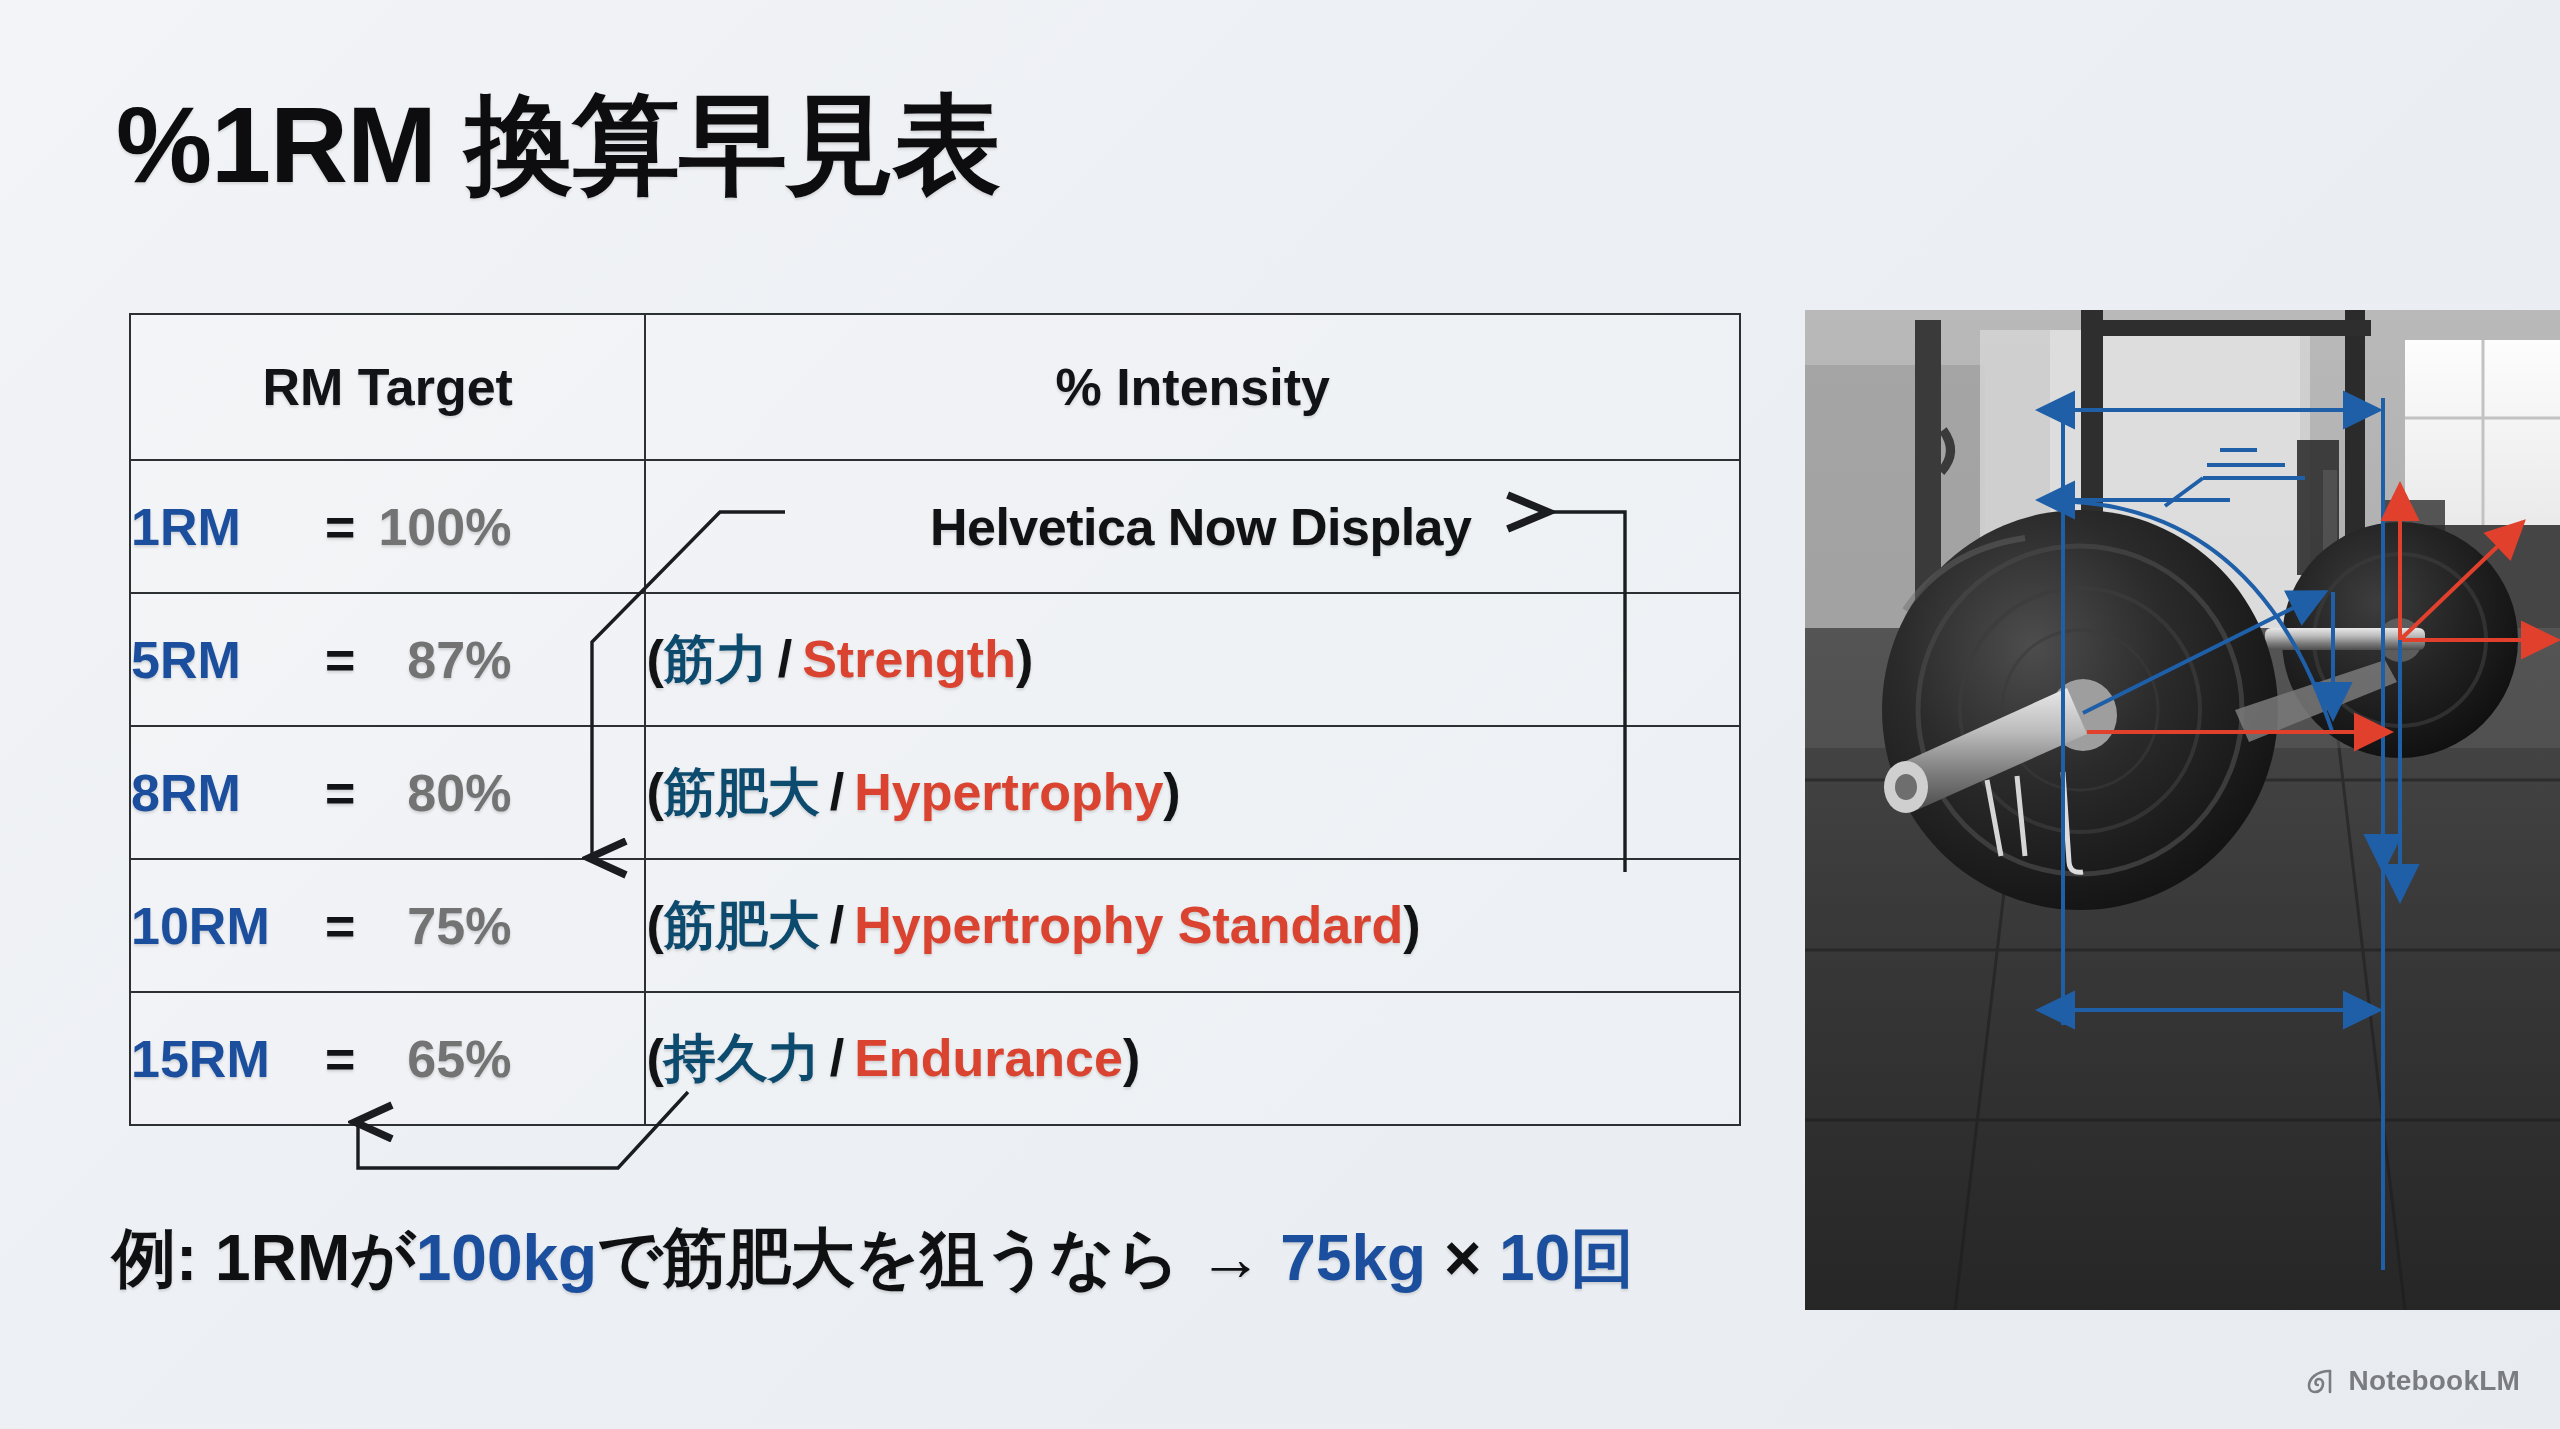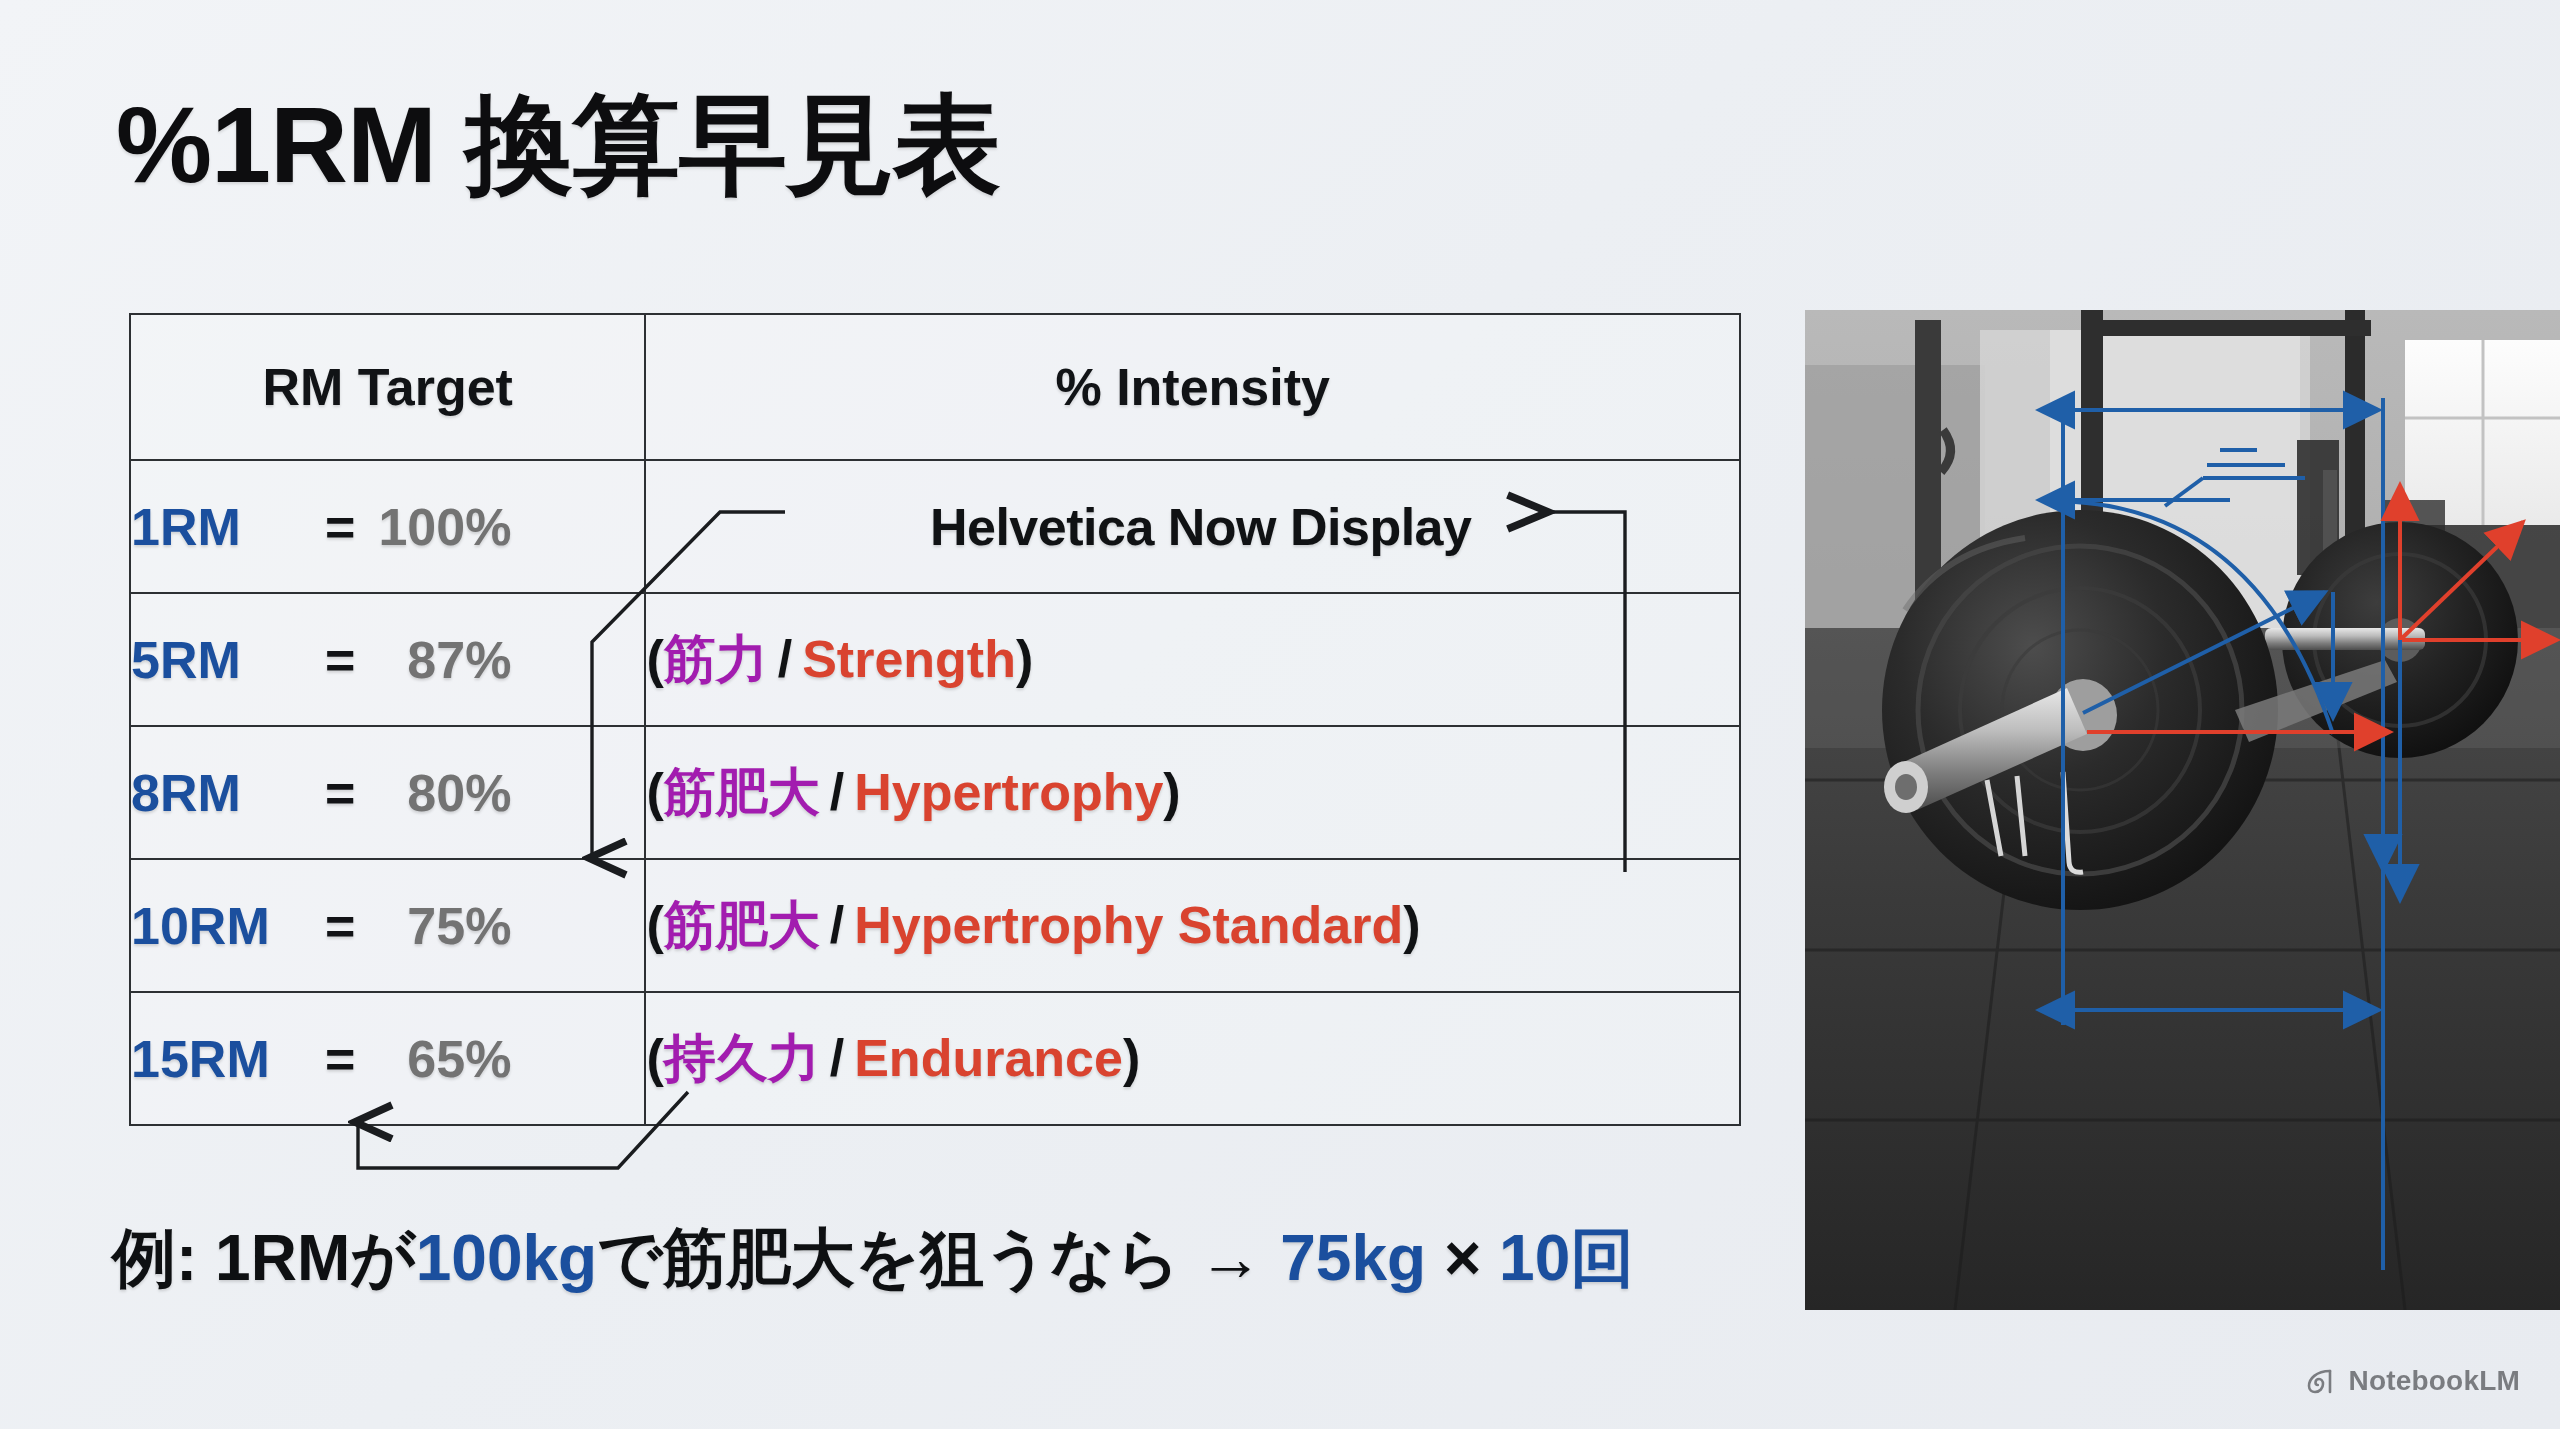--- a/index.html
+++ b/index.html
@@ -64,21 +64,21 @@
     padding-left:42px;
     white-space:nowrap;
     font-size:0;
     overflow:visible;
   }
   .intcell span{
     font-size:52px; font-weight:700;
     text-shadow:0 2px 3px rgba(0,0,0,.15);
   }
   .paren{ color:#101214; }
-  .jp{ color:#a21caf; }
+  .jp{ color:#0c4a6e; }
   .slash{ color:#101214; padding:0 10px; font-weight:400; }
   .en{ color:#d9432f; }
   .plain{ color:#101214; letter-spacing:-0.5px; }
 
   
   #caption{
     position:absolute; left:112px; top:1215px;
     font-size:0; white-space:nowrap;
   }
   #caption span{

